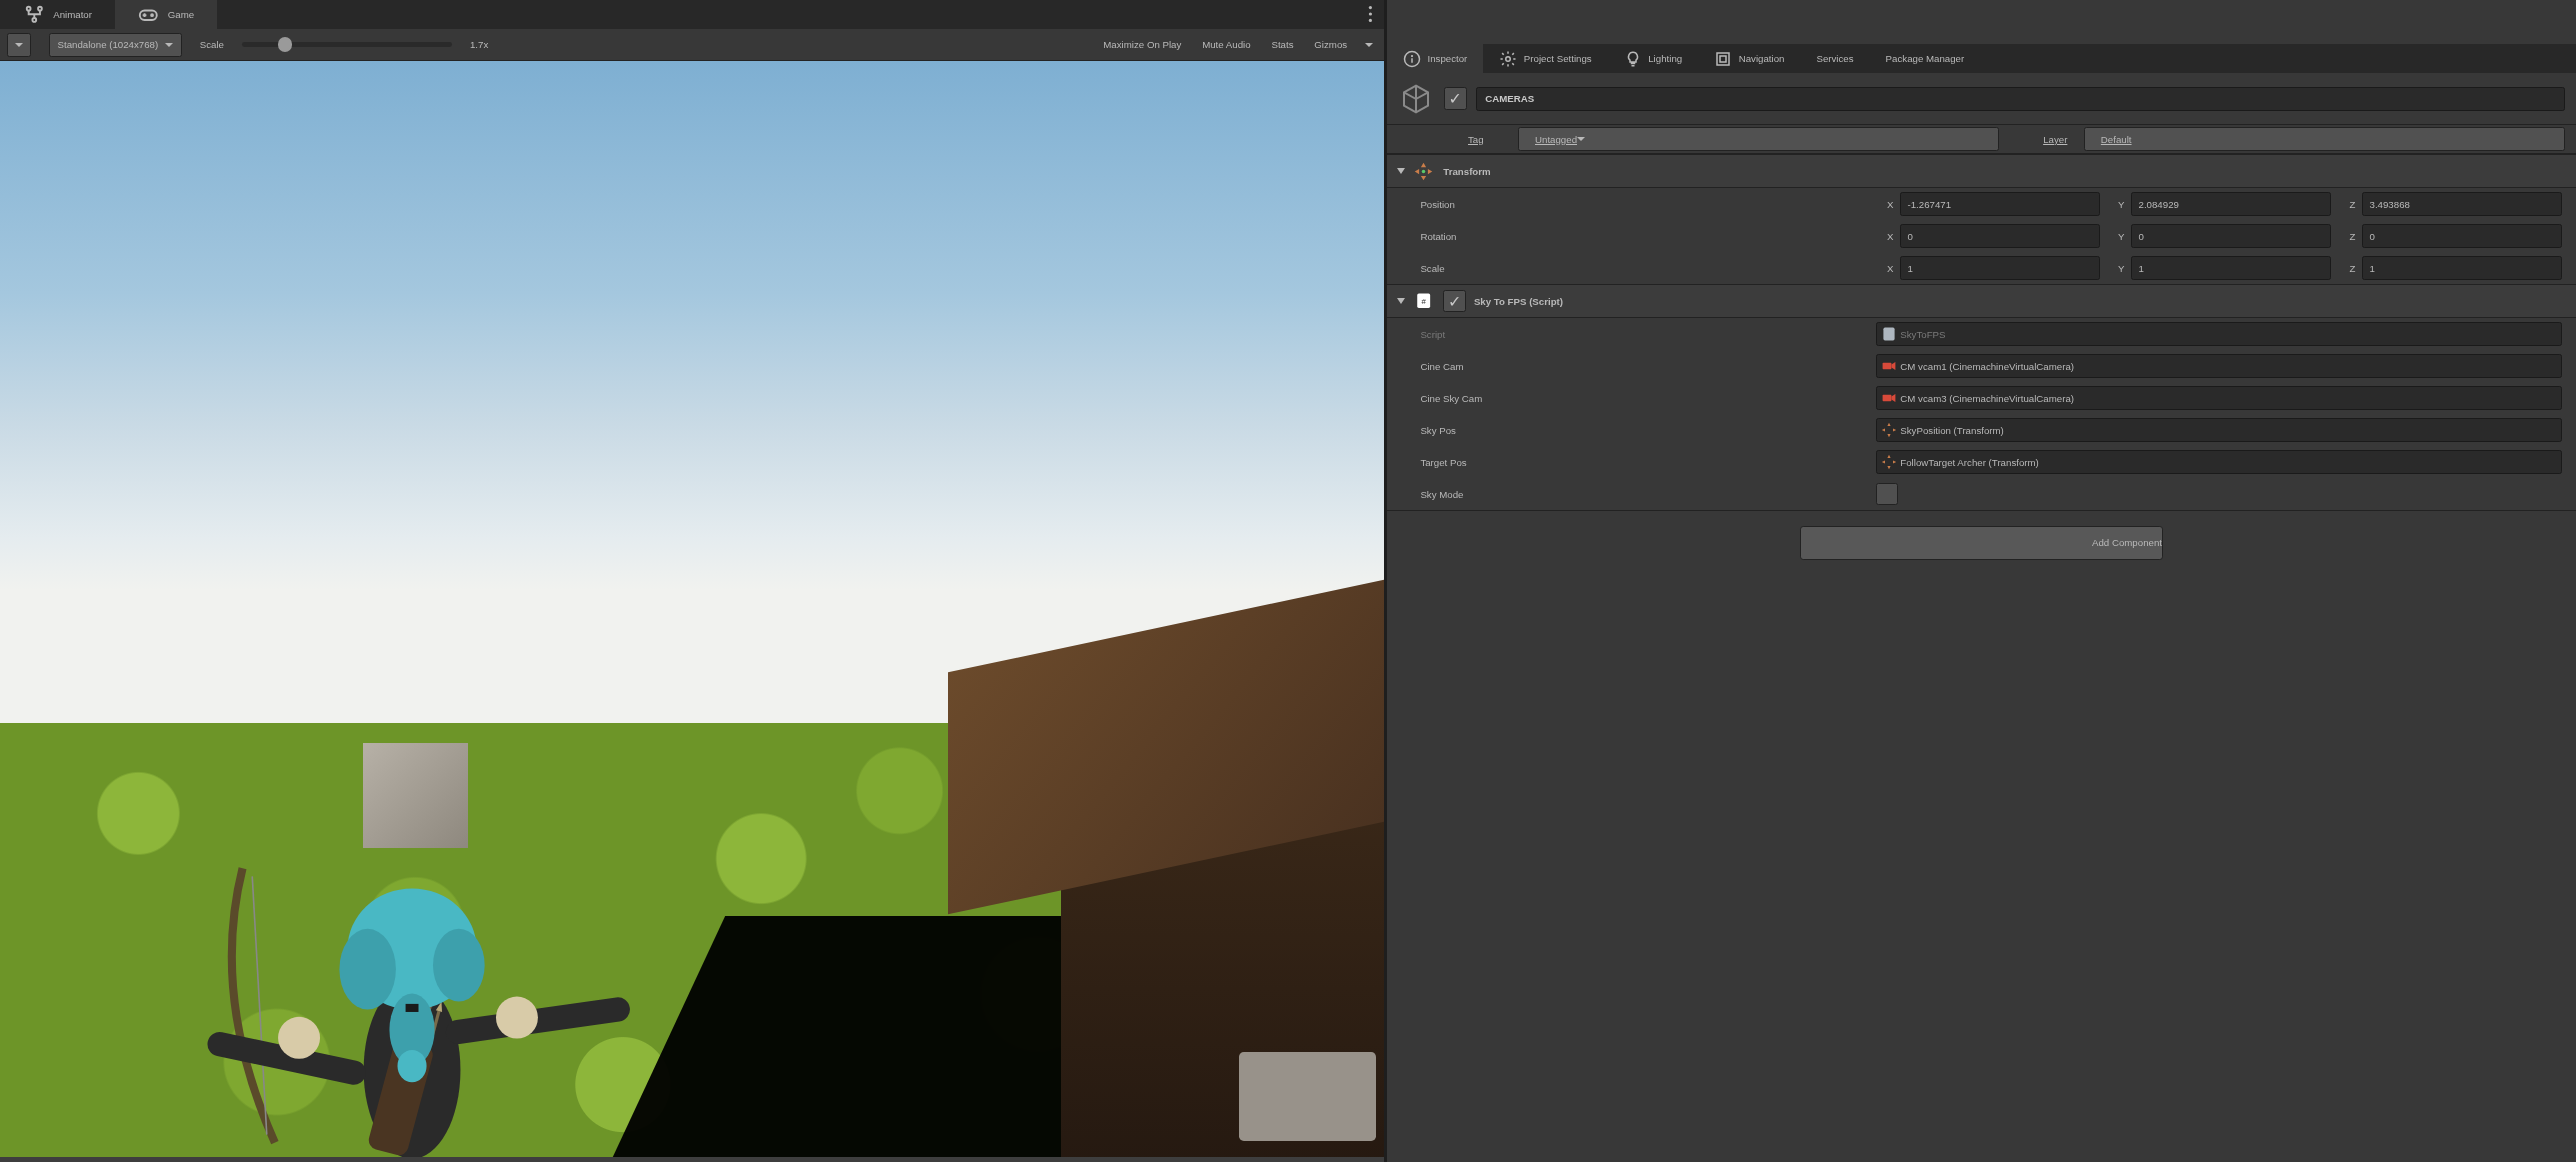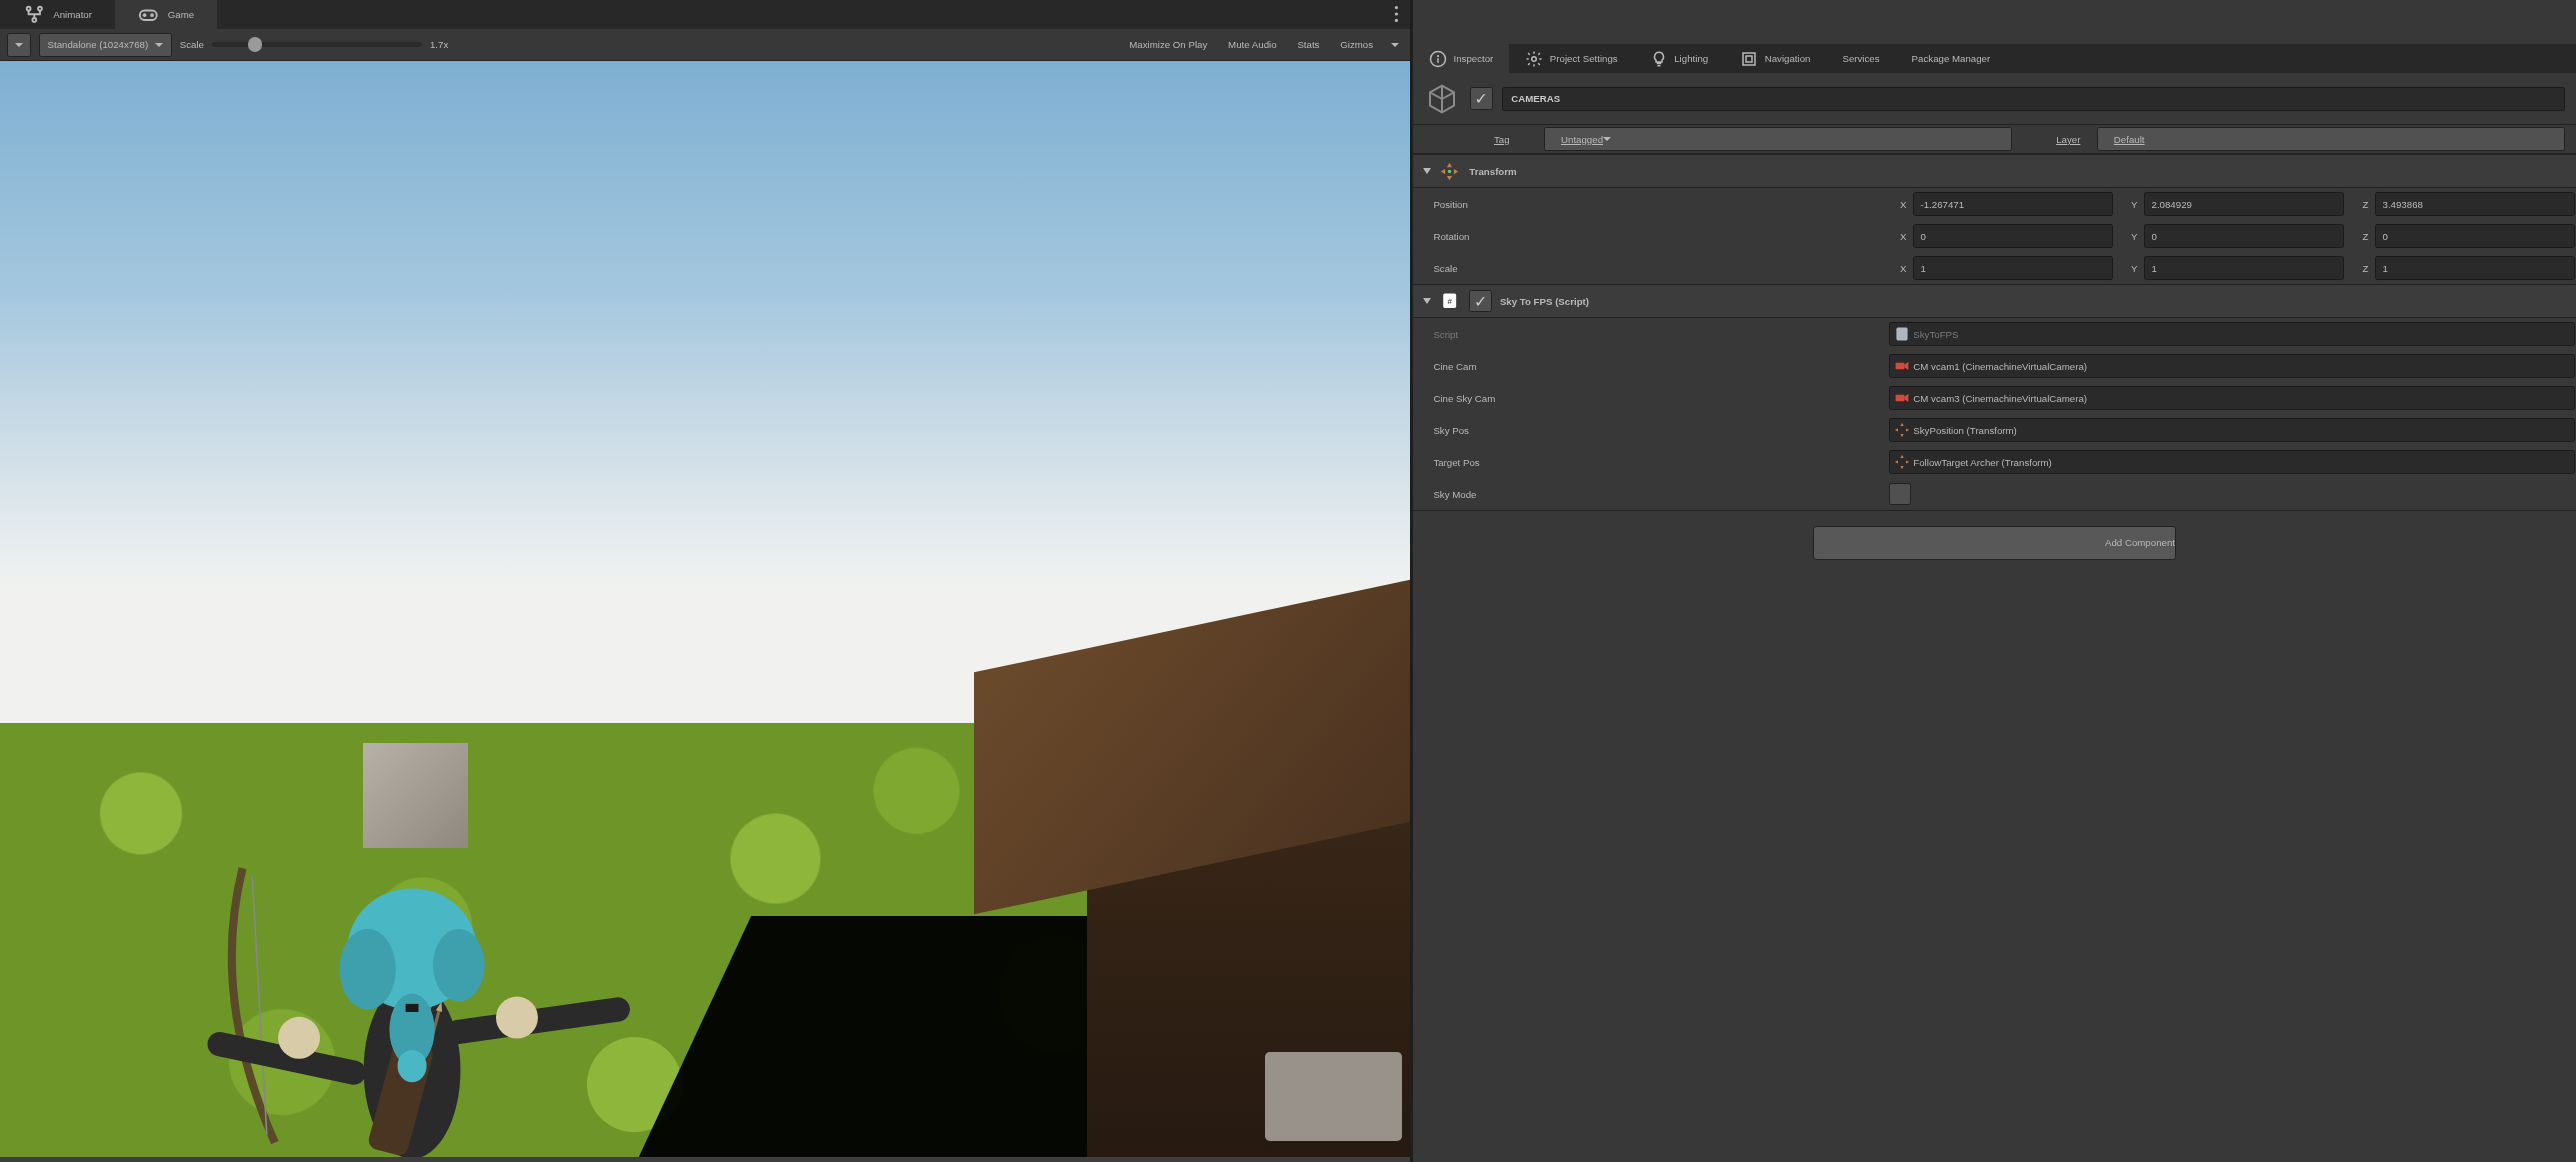--- a/index.html
+++ b/index.html
@@ -8,21 +8,21 @@
 .right-panel { flex: 1; height: 100%; background: #383838; display: flex; flex-direction: column; }
 
 
 .tabs-bar { height: 29px; background: #282828; display: flex; align-items: center; position: relative; }
 .tab { height: 29px; display: flex; align-items: center; gap: 8px; padding: 0 22.6px; color: #b9b9b9; cursor: pointer; }
 .tab.active { background: #383838; }
 .tab svg { width: 22.6px; height: 22.6px; }
 .tab-menu { margin-left: auto; padding: 0 11.3px; cursor: pointer; }
 
 
-.toolbar { height: 32px; background: #383838; display: flex; align-items: center; gap: 8px; padding: 0 6.5px; border-bottom: 0.8px solid #232323; }
+.toolbar { height: 32px; background: #383838; display: flex; align-items: center; gap: 18px; padding: 0 6.5px; border-bottom: 0.8px solid #232323; }
 .dropdown { background: #515151; border: 0.8px solid #222; border-radius: 2.4px; height: 24px; display: flex; align-items: center; padding: 0 8px; cursor: pointer; gap: 6.5px; }
 .dropdown-arrow { width: 0; height: 0; border-left: 4px solid transparent; border-right: 4px solid transparent; border-top: 4.8px solid #b9b9b9; }
 .scale-slider { width: 210px; height: 4.8px; background: #2a2a2a; border-radius: 2.4px; position: relative; }
 .scale-thumb { position: absolute; width: 14.5px; height: 14.5px; background: #9a9a9a; border-radius: 50%; top: -4.8px; left: 36px; }
 .toolbar-right { margin-left: auto; display: flex; gap: 4.8px; align-items: center; }
 .toolbar-btn { padding: 3.2px 8px; background: transparent; color: #b9b9b9; cursor: pointer; }
 
 
 .viewport { flex: 1; background: #383838; position: relative; overflow: hidden; }
 .game-view { width: 100%; height: 1096px; position: relative; overflow: hidden; }
@@ -59,21 +59,21 @@
 
 .tag-row { height: 29px; display: flex; align-items: center; gap: 10px; padding: 0 11.3px 0 81px; border-bottom: 0.8px solid #222; text-decoration: underline; }
 .tag-row .label { width: 40px; }
 .tag-dd { flex: 1; max-width: 500px; height: 24px; background: #515151; border: 0.8px solid #222; border-radius: 2.4px; display: flex; align-items: center; padding: 0 16px; cursor: pointer; }
 
 .comp-header { height: 34px; background: #3c3c3c; border-top: 0.8px solid #222; border-bottom: 0.8px solid #222; display: flex; align-items: center; gap: 8px; padding: 0 9.7px; }
 .foldout { width: 0; height: 0; border-left: 4.8px solid transparent; border-right: 4.8px solid transparent; border-top: 6.5px solid #b9b9b9; cursor: pointer; }
 .comp-icon { width: 22.6px; height: 22.6px; display: flex; align-items: center; justify-content: center; }
 .comp-title { font-weight: bold; }
 
-.prop-row { height: 32px; display: flex; align-items: center; padding: 0 1px; gap: 6.5px; }
+.prop-row { height: 32px; display: flex; align-items: center; padding: 0 14px; gap: 6.5px; }
 .prop-label { width: 468px; padding-left: 19.4px; }
 .vec-label { width: 18px; text-align: right; }
 .vec-field { width: 200px; height: 24px; background: #2a2a2a; border: 0.8px solid #1a1a1a; border-radius: 2.4px; padding: 0 6.5px; display: flex; align-items: center; }
 .obj-field { flex: 1; height: 24px; background: #2a2a2a; border: 0.8px solid #1a1a1a; border-radius: 2.4px; padding: 0 4.8px; display: flex; align-items: center; gap: 3px; }
 .obj-icon-small { width: 16px; height: 16px; }
 
 .add-comp-row { padding: 14.5px 0; display: flex; justify-content: center; }
 .add-comp-btn { width: 363px; height: 34px; background: #585858; border: 0.8px solid #222; border-radius: 3.2px; display: flex; align-items: center; justify-content: flex-end; cursor: pointer; }
 
 .divider { height: 100%; width: 3.2px; background: #1e1e1e; }

